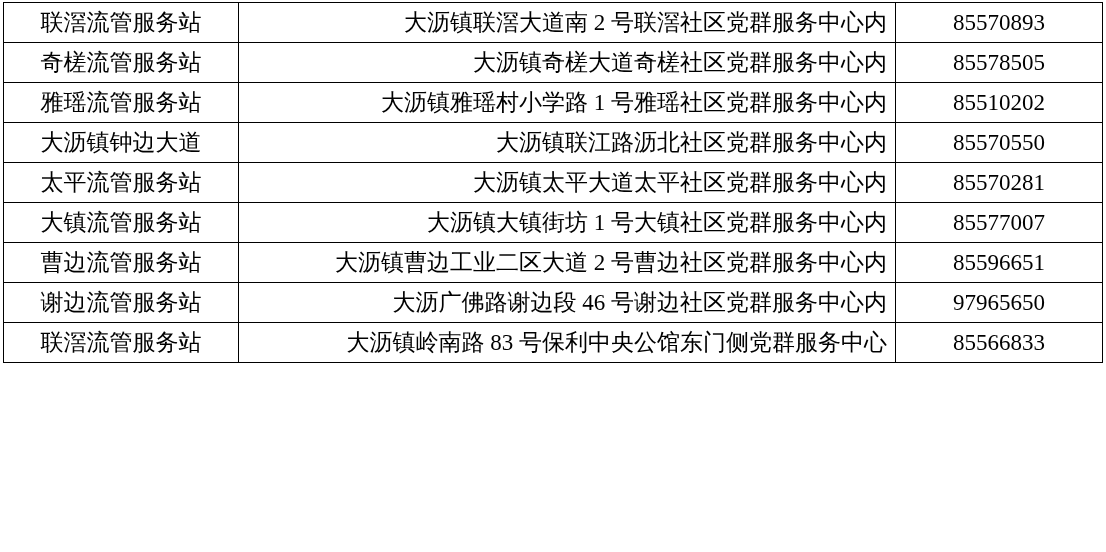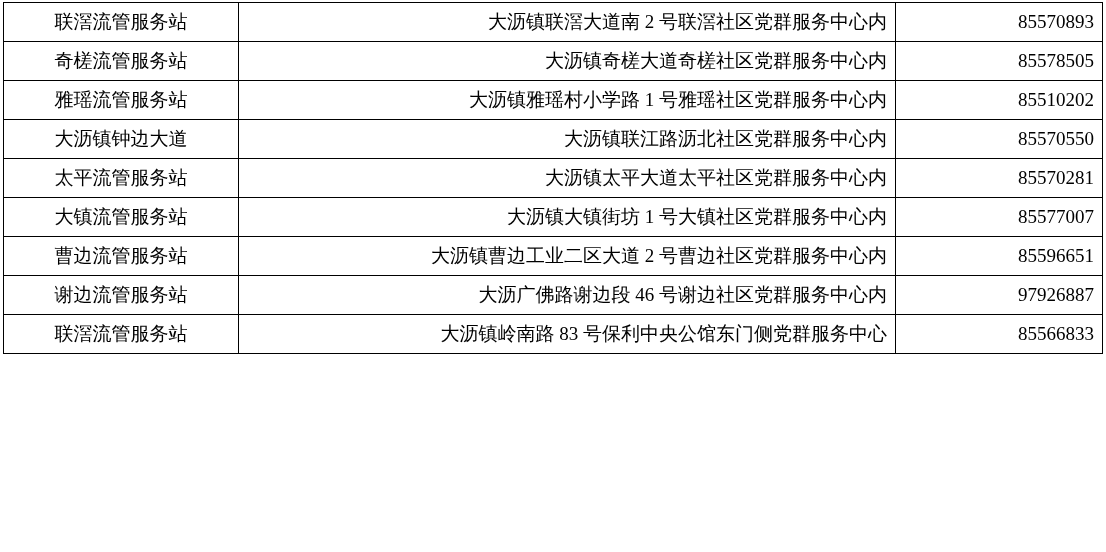--- a/index.html
+++ b/index.html
@@ -22,37 +22,37 @@
   }
   table.data-table {
     border-collapse: collapse;
     width: 1100px;
     margin: 2px 0 0 3px;
     table-layout: fixed;
   }
   table.data-table td {
     border: 1px solid #000000;
     padding: 4px 8px;
-    font-size: 19px;
+    font-size: 23px;
     line-height: 1.35;
     vertical-align: middle;
     height: 30px;
   }
   td.col-station {
     width: 218px;
     text-align: center;
     white-space: nowrap;
   }
   td.col-address {
     width: troll;
     text-align: right;
   }
   td.col-phone {
     width: 190px;
-    text-align: right;
+    text-align: center;
     white-space: nowrap;
   }
   tr.tall td {
     height: 62px;
   }
   tr.tall td.col-address {
     line-height: 1.45;
   }
 </style>
 </head>
@@ -92,21 +92,21 @@
           <td class="col-phone">85577007</td>
         </tr>
         <tr>
           <td class="col-station">曹边流管服务站</td>
           <td class="col-address">大沥镇曹边工业二区大道 2 号曹边社区党群服务中心内</td>
           <td class="col-phone">85596651</td>
         </tr>
         <tr>
           <td class="col-station">谢边流管服务站</td>
           <td class="col-address">大沥广佛路谢边段 46 号谢边社区党群服务中心内</td>
-          <td class="col-phone">97926887</td>
+          <td class="col-phone">97965650</td>
         </tr>
         <tr>
           <td class="col-station">联滘流管服务站</td>
           <td class="col-address">大沥镇岭南路 83 号保利中央公馆东门侧党群服务中心</td>
           <td class="col-phone">85566833</td>
         </tr>
       </tbody>
   </table>
 </div>
 

